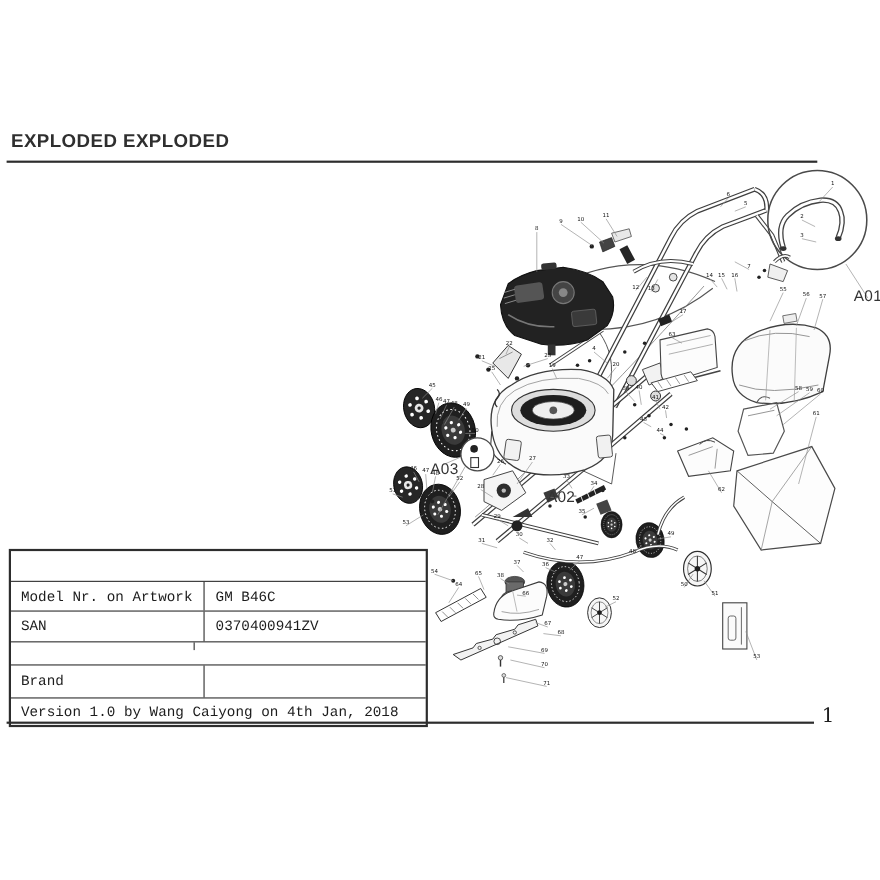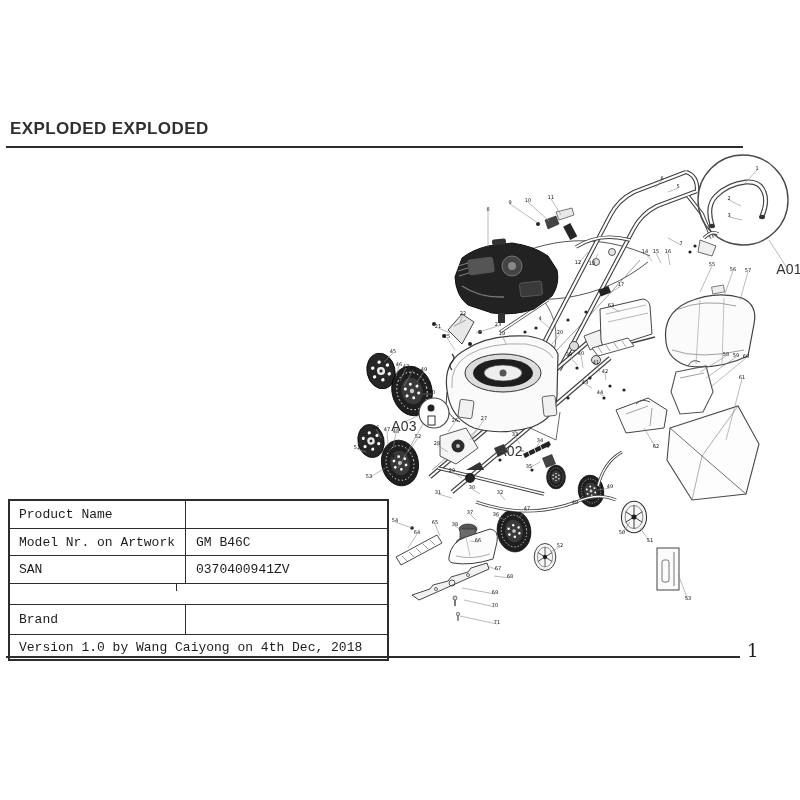--- a/index.html
+++ b/index.html
@@ -478,37 +478,36 @@
     <span class="callout" style="left: 495px; top: 605px;">70</span>
     <span class="callout" style="left: 497px; top: 622px;">71</span>
     <span class="callout" style="left: 395px; top: 520px;">54</span>
   </div>
 
 <div class="title">EXPLODED EXPLODED</div>
 <div class="hr-top"></div>
 
 <div class="tbl">
   <div class="trow r1">
-    <div class="c1">Product Name</div>
   </div>
   <div class="trow r2">
     <div class="c1">Model Nr. on Artwork</div>
     <div class="c2">GM B46C</div>
   </div>
   <div class="trow r3">
     <div class="c1">SAN</div>
     <div class="c2">0370400941ZV</div>
   </div>
   <div class="trow r4 noDiv">
     <div class="stub"></div>
     <div class="c1"></div>
     <div class="c2"></div>
   </div>
   <div class="trow r5">
     <div class="c1">Brand</div>
   </div>
   <div class="trow r6">
-    <div class="full">Version 1.0 by Wang Caiyong on 4th Dec, 2018</div>
+    <div class="full">Version 1.0 by Wang Caiyong on 4th Jan, 2018</div>
   </div>
 </div>
 
 <div class="hr-bottom"></div>
 <div class="pagenum">1</div>
 
 </body></html>

